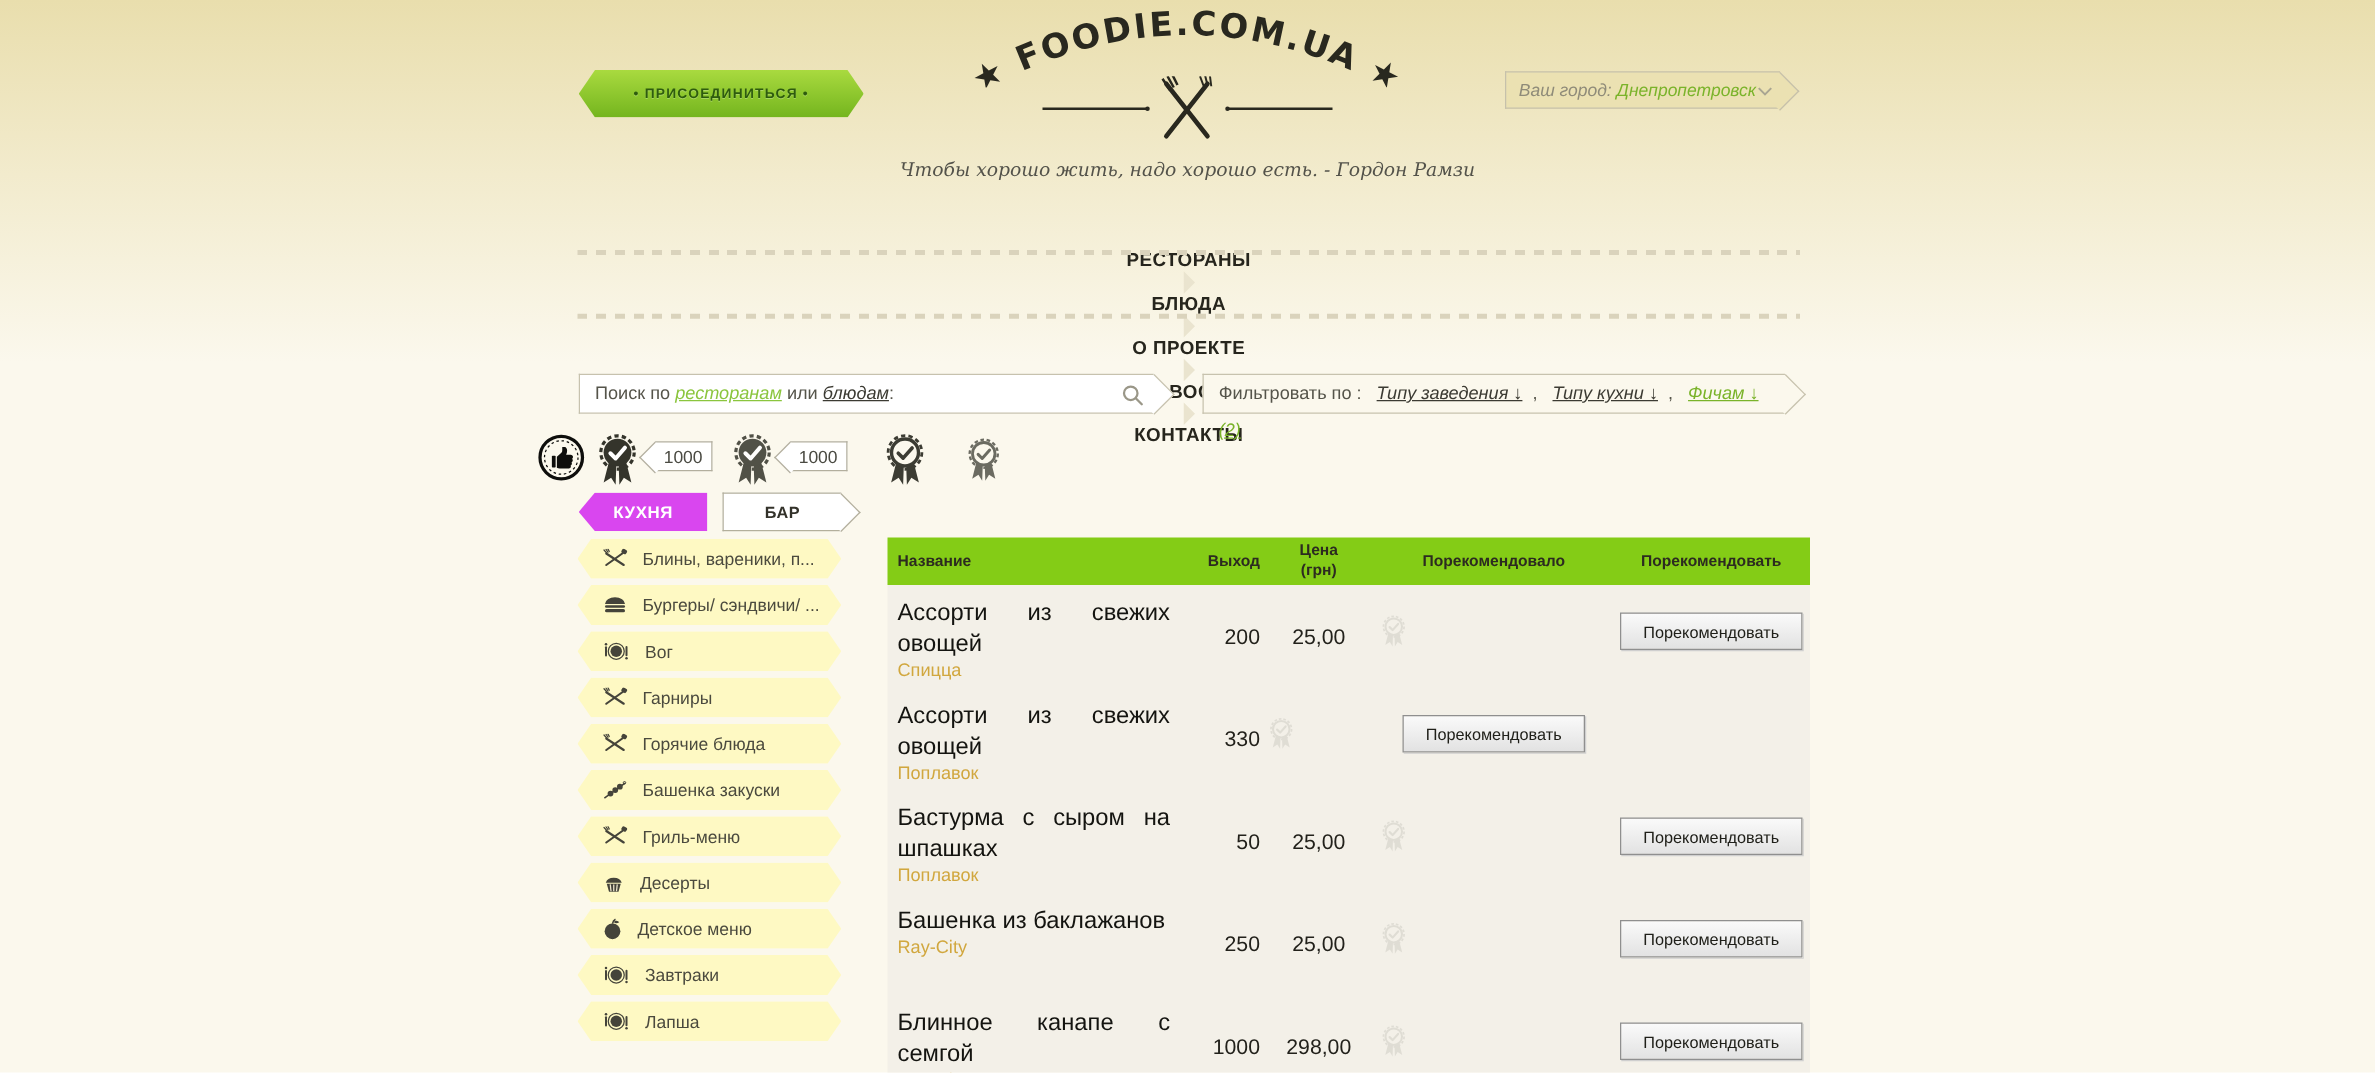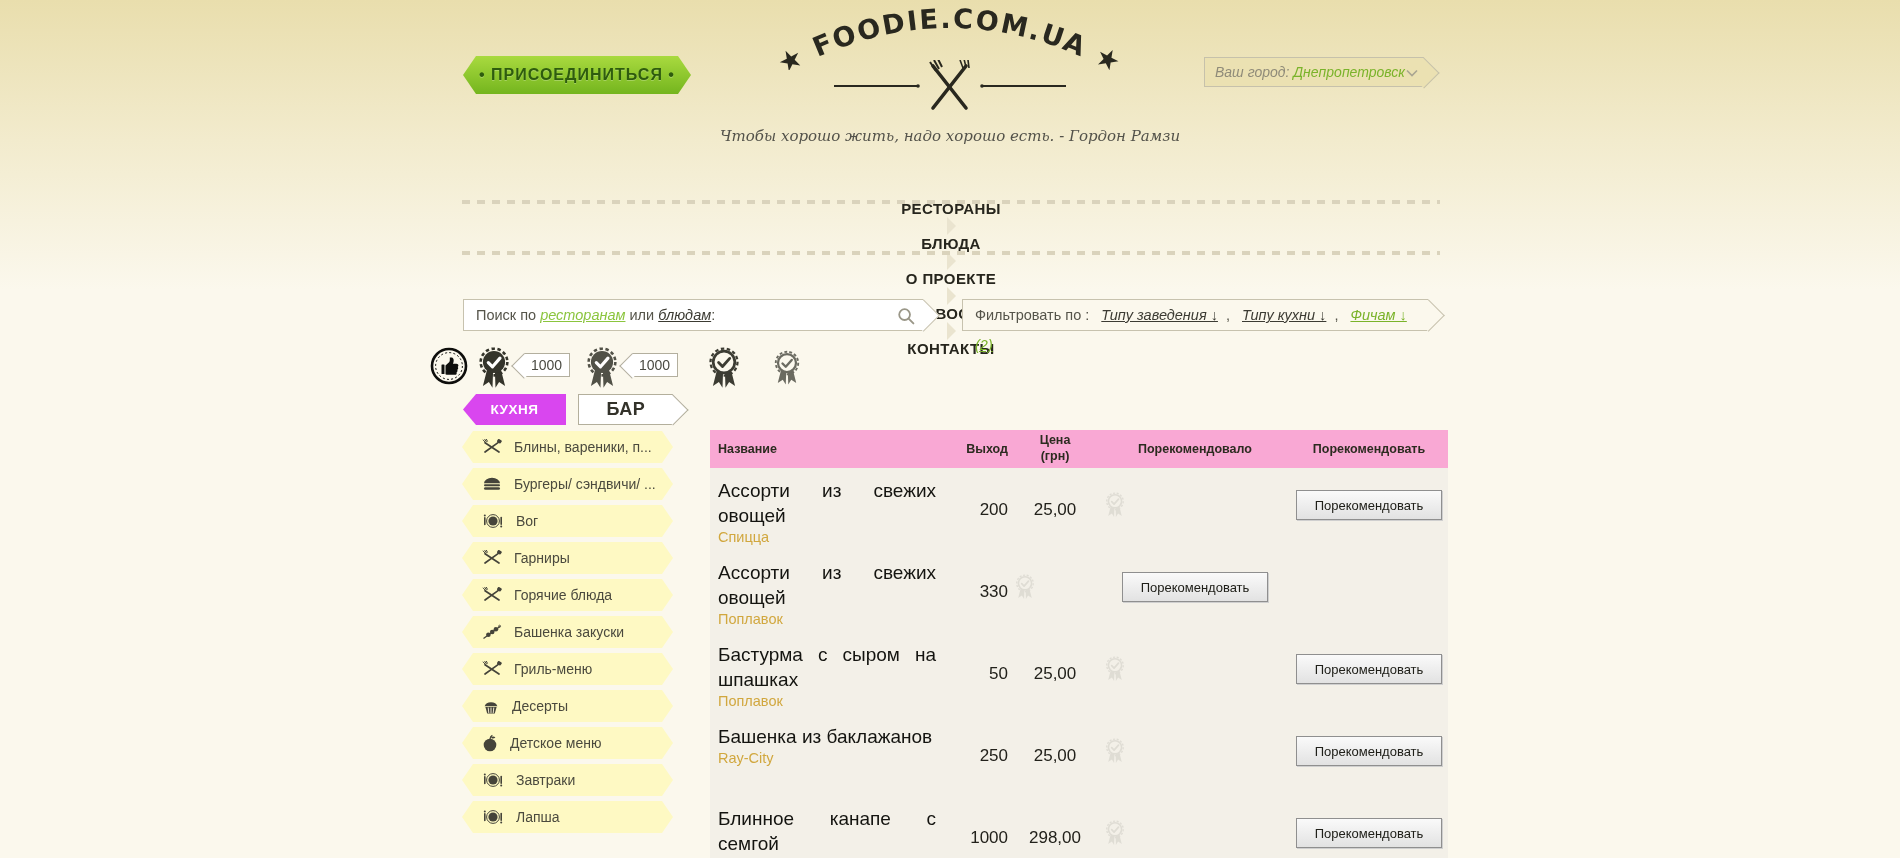--- a/index.html
+++ b/index.html
@@ -10,21 +10,21 @@
     color:#2b2a22;
   }
   #page { position:relative; width:1900px; height:858px; }
 
   
   .join-btn {
     position:absolute; left:463px; top:56px; width:228px; height:38px;
     background:linear-gradient(#a9da3f, #74b51e);
     clip-path:polygon(13px 0, calc(100% - 13px) 0, 100% 50%, calc(100% - 13px) 100%, 13px 100%, 0 50%);
     display:flex; align-items:center; justify-content:center;
-    font-weight:bold; font-size:16px; letter-spacing:1px; color:#2e5c0e;
+    font-weight:bold; font-size:11px; letter-spacing:1px; color:#2e5c0e;
     text-shadow:0 1px 0 rgba(255,255,255,.25); cursor:pointer;
   }
   .logo-wrap { position:absolute; left:775px; top:4px; width:350px; text-align:center; }
   .logo-utensils { margin-top:-14px; }
   .tagline {
     position:absolute; left:0; top:127px; width:1900px; text-align:center;
     font-family:"DejaVu Serif", serif; font-style:italic; font-size:15px; color:#53524a;
   }
   .city-box {
     position:absolute; left:1204px; top:57px; width:220px; height:30px;
@@ -92,21 +92,21 @@
   
   .tab-kitchen {
     position:absolute; left:463px; top:394px; width:103px; height:31px;
     background:#d946ef; color:#fff; font-weight:bold; font-size:13.5px; letter-spacing:.5px;
     display:flex; align-items:center; justify-content:center;
     clip-path:polygon(13px 0, 100% 0, 100% 100%, 13px 100%, 0 50%); cursor:pointer;
   }
   .tab-bar {
     position:absolute; left:578px; top:394px; width:95px; height:31px;
     background:#fff; border:1px solid #b3af9c; border-right:none;
-    color:#33322a; font-weight:bold; font-size:18px; letter-spacing:.5px;
+    color:#33322a; font-weight:bold; font-size:13px; letter-spacing:.5px;
     display:flex; align-items:center; justify-content:center; cursor:pointer;
   }
   .tab-bar::after {
     content:""; position:absolute; right:-11px; top:3.6px; width:21px; height:21px;
     transform:rotate(45deg); background:#fff;
     border-top:1px solid #b3af9c; border-right:1px solid #b3af9c;
   }
   .tab-bar span { position:relative; z-index:2; }
 
   
@@ -116,21 +116,21 @@
     clip-path:polygon(11px 0, calc(100% - 11px) 0, 100% 50%, calc(100% - 11px) 100%, 11px 100%, 0 50%);
     display:flex; align-items:center; font-size:14px; color:#4b4a3e; cursor:pointer;
     white-space:nowrap; overflow:hidden;
   }
   .side-item.active { background:#dccd8e; color:#3e3d30; }
   .side-item .ic { margin:0 12px 0 20px; flex:none; }
 
   
   .menu-table { position:absolute; left:710px; top:430px; width:738px; }
   .trow { display:grid; grid-template-columns:230px 70px 90px 190px 158px; }
-  .thead { background:#f9a8d4; height:38px; align-items:center; font-weight:bold; font-size:12.5px; color:#2c2b20; }
+  .thead { background:#84cc16; height:38px; align-items:center; font-weight:bold; font-size:12.5px; color:#2c2b20; }
   .th-name { padding-left:8px; }
   .th-weight { text-align:right; padding-right:2px; }
   .th-price { text-align:center; line-height:1.25; }
   .th-center { text-align:center; }
   .tbody { background:#f3f0e8; }
   .drow { height:82px; padding-top:8px; }
   .dish-name {
     padding:2px 4px 0 8px; font-size:19px; line-height:1.32; color:#141410;
     text-align:justify; text-align-last:left;
   }

